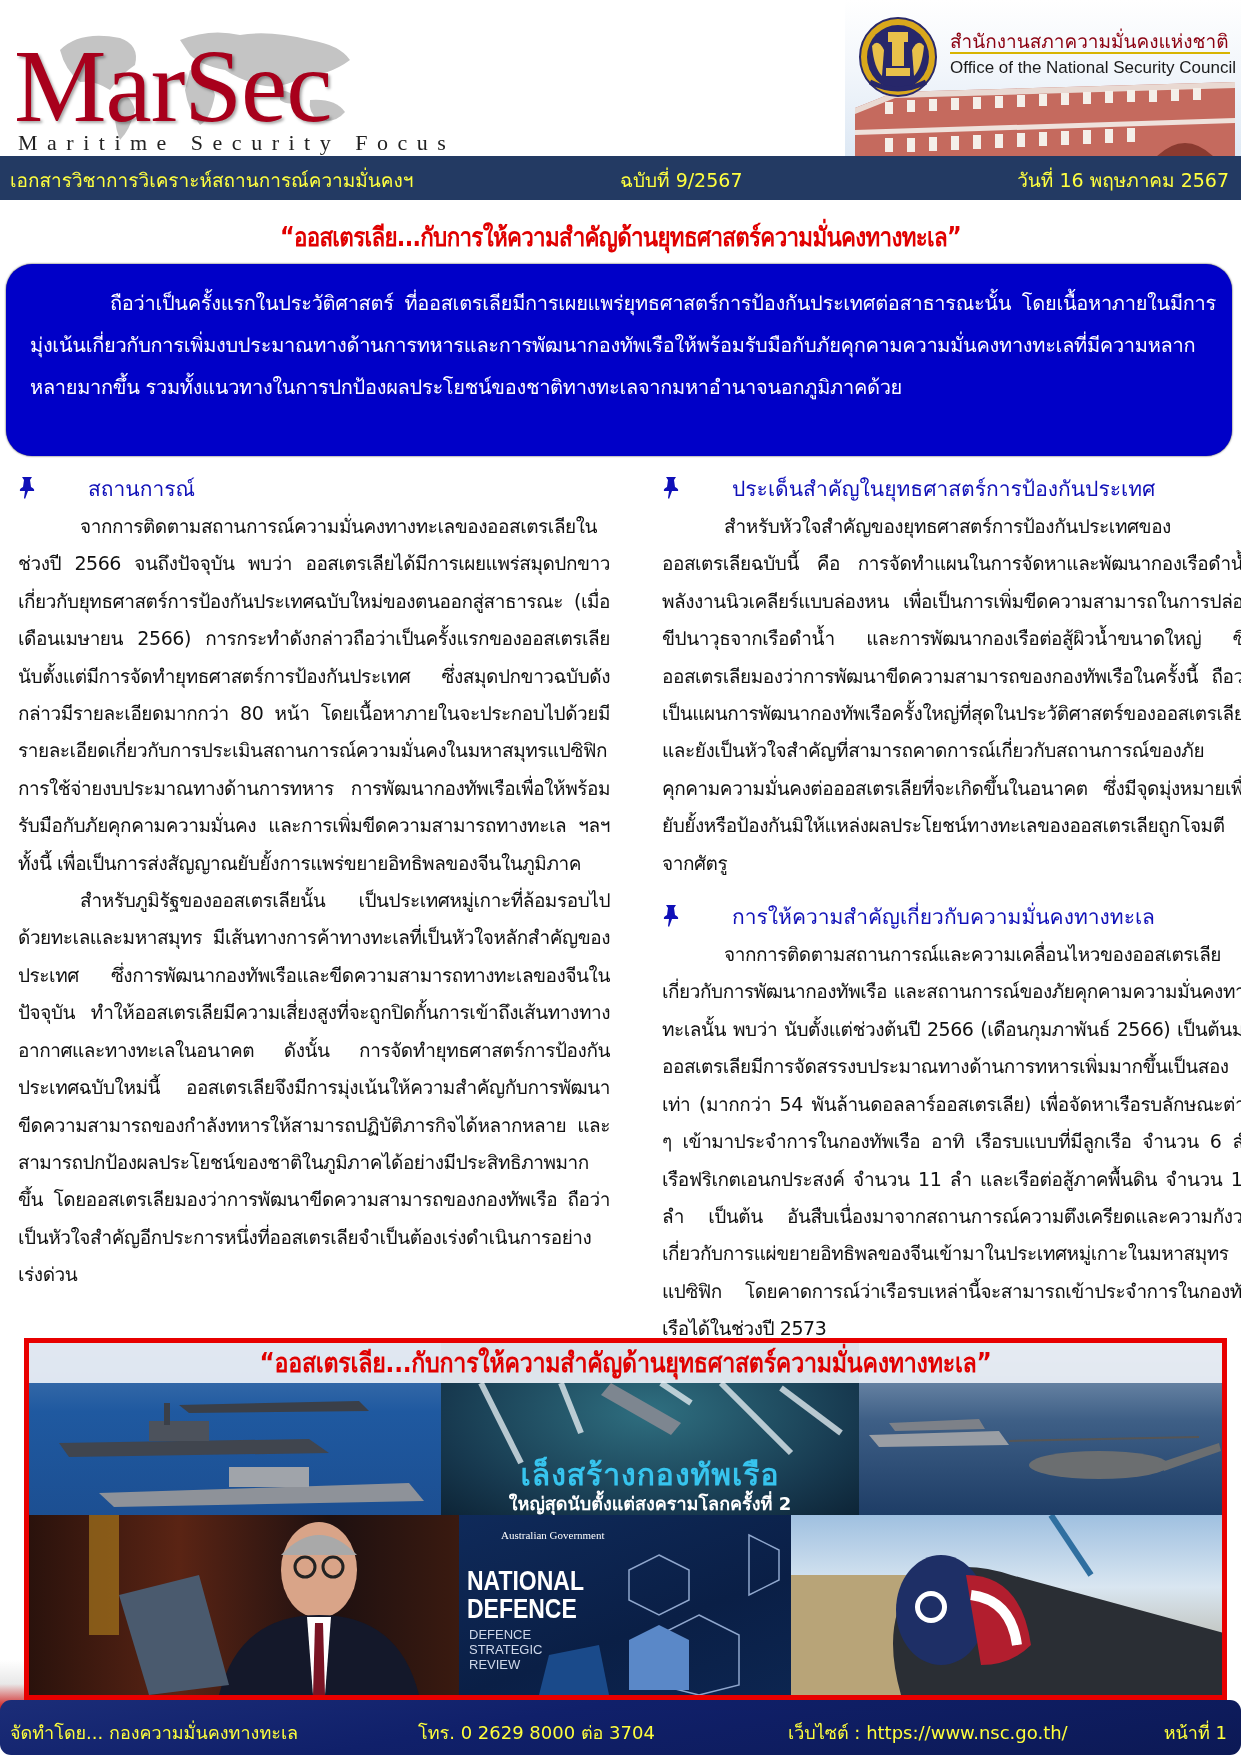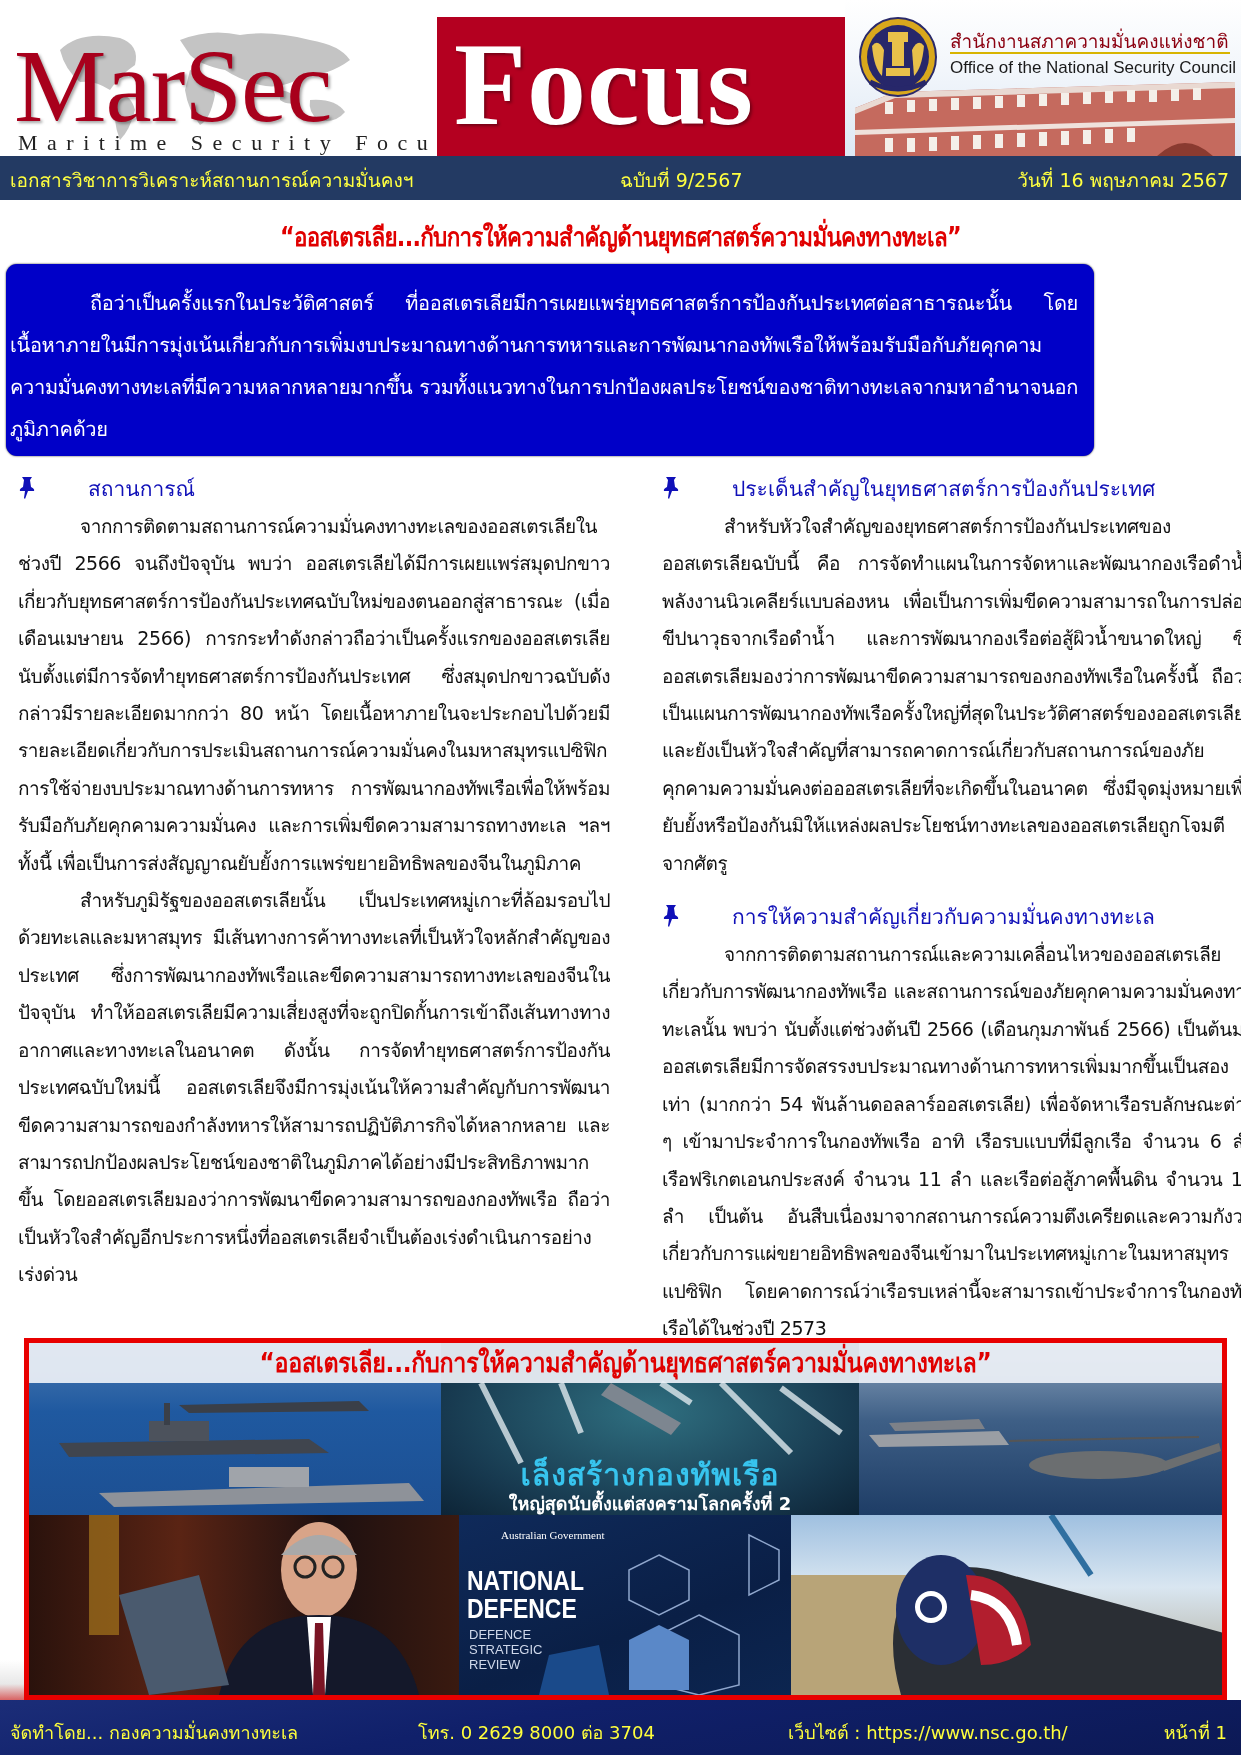--- a/index.html
+++ b/index.html
@@ -23,21 +23,21 @@
   .info-bar { position: absolute; left: 0; top: 156px; width: 1241px; height: 44px; background: #233a63; color: #ffff40; font-size: 19px; }
   .info-bar span { position: absolute; top: 9px; white-space: nowrap; }
   .ib-left { left: 10px; }
   .ib-mid { left: 620px; text-align: right; }
   .ib-right { right: 12px; }
 
   
   .headline { position: absolute; left: 0; top: 216px; width: 1241px; text-align: center; font-family: "DejaVu Sans", sans-serif; font-weight: bold; font-size: 26px; color: #e00000; letter-spacing: -0.8px; transform: scaleX(0.86); transform-origin: center; }
 
   
-  .summary { position: absolute; left: 6px; top: 264px; width: 1088px; height: 192px; background: #0000c8; border-radius: 11px; padding: 18px 16px 0 4px; color: #fff; font-size: 20px; line-height: 42px; box-shadow: 0 0 2px #222; }
+  .summary { position: absolute; left: 6px; top: 264px; width: 1226px; height: 192px; background: #0000c8; border-radius: 26px; padding: 18px 16px 0 24px; color: #fff; font-size: 20px; line-height: 42px; box-shadow: 0 0 2px #222; }
   .summary p { text-indent: 80px; text-align: justify; letter-spacing: -0.3px; }
 
   
   .col { position: absolute; top: 468px; width: 592px; }
   .col-left { left: 18px; }
   .col-right { left: 628px; margin-left: 34px; }
   .sec-head { display: flex; align-items: center; height: 40px; font-size: 21px; color: #1010b8; gap: 44px; }
   .pin { width: 18px; height: 24px; margin-right: 8px; flex: 0 0 auto; }
   .para { font-family: "DejaVu Sans", sans-serif; font-size: 19px; line-height: 37.4px; text-align: justify; text-indent: 62px; color: #111; letter-spacing: -0.45px; }
   .gap { height: 14px; }
@@ -53,44 +53,41 @@
   .t4 { left: 0; top: 172px; width: 430px; height: 180px; background: linear-gradient(90deg,#2a120c 0%,#5a2414 35%,#1e1010 70%,#3a1a10 100%); }
   .t5 { left: 430px; top: 172px; width: 332px; height: 180px; background: linear-gradient(160deg,#0f2a5a 0%,#0a1f46 60%,#0c2550 100%); }
   .t6 { left: 762px; top: 172px; width: 441px; height: 180px; background: linear-gradient(180deg,#9fc0e0 0%,#d9e6f1 40%,#a8a08a 100%); }
   .t2-cap1 { position: absolute; left: 0; width: 100%; top: 108px; text-align: center; font-weight: bold; font-size: 30px; color: #37c4ee; letter-spacing: 1px; z-index: 2; }
   .t2-cap2 { position: absolute; left: 0; width: 100%; top: 146px; text-align: center; font-weight: bold; font-size: 18px; color: #fff; z-index: 2; }
   .t5-gov { position: absolute; left: 42px; top: 14px; font-family: "Liberation Serif", serif; font-size: 11px; color: #fff; }
   .t5-title { position: absolute; left: 8px; top: 52px; font-family: "Liberation Sans", sans-serif; font-weight: bold; font-size: 28px; color: #fff; line-height: 28px; transform: scaleX(0.82); transform-origin: left; }
   .t5-sub { position: absolute; left: 10px; top: 112px; font-family: "Liberation Sans", sans-serif; font-size: 13px; color: #cfd8ea; line-height: 15px; }
 
   
-  .footer { position: absolute; left: 0; top: 1700px; width: 1241px; height: 55px; background: linear-gradient(170deg,#1b2d78 0%,#10206a 40%,#0c1955 100%); color: #ffff3c; font-size: 18px; }
+  .footer { position: absolute; left: 0; top: 1700px; width: 1241px; height: 55px; background: linear-gradient(170deg,#1b2d78 0%,#10206a 40%,#0c1955 100%); color: #ffff3c; font-size: 18px; border-radius: 11px; }
   .footer span { position: absolute; top: 18px; white-space: nowrap; }
   .f1 { left: 10px; } .f2 { left: 418px; } .f3 { left: 788px; } .f4 { right: 14px; }
   .footer-swoosh { position: absolute; left: 0; top: 1660px; width: 30px; height: 60px; background: linear-gradient(180deg,#ffffff 0%,#e8e8e8 40%,#d02020 80%,#1b2d78 100%); }
 </style>
 </head>
 <body>
 
 <div class="masthead">
   <svg class="world-map" viewBox="0 0 340 125">
     <g fill="#c4c4c4">
       <path d="M20 30 Q40 10 80 18 Q100 25 95 45 Q80 55 70 70 Q55 60 40 62 Q25 50 20 30Z"></path>
       <path d="M75 75 Q90 72 95 90 Q90 110 80 120 Q72 100 75 75Z"></path>
       <path d="M140 20 Q170 8 200 15 Q230 10 270 20 Q300 25 310 40 Q290 55 260 58 Q240 70 220 65 Q200 60 185 50 Q160 45 150 35Z"></path>
       <path d="M150 50 Q170 55 175 75 Q170 100 160 105 Q148 90 145 70Z"></path>
       <path d="M270 80 Q295 78 305 92 Q295 104 278 100 Q268 92 270 80Z"></path>
       <path d="M240 70 Q255 72 258 82 Q248 86 240 80Z"></path>
     </g>
   </svg>
   <div class="marsec-title">MarSec</div>
   <div class="marsec-sub">Maritime Security Focus</div>
-  <div class="focus-block">
-    <div class="focus-text">Focus</div>
-  </div>
   <div class="nsc-area">
     <svg class="building" viewBox="0 0 380 80" preserveAspectRatio="none">
       <polygon points="0,30 40,14 380,4 380,80 0,80" fill="#c56a5e"></polygon>
       <polygon points="0,30 40,14 380,4 380,10 40,20 0,36" fill="#e9d9d2"></polygon>
       <polygon points="0,52 380,40 380,45 0,57" fill="#efe2dc"></polygon>
       <g fill="#f4efe9">
         <rect x="30" y="24" width="8" height="12"></rect>
           <rect x="52" y="22" width="8" height="12"></rect>
           <rect x="74" y="21" width="8" height="12"></rect>
           <rect x="96" y="20" width="8" height="12"></rect>

